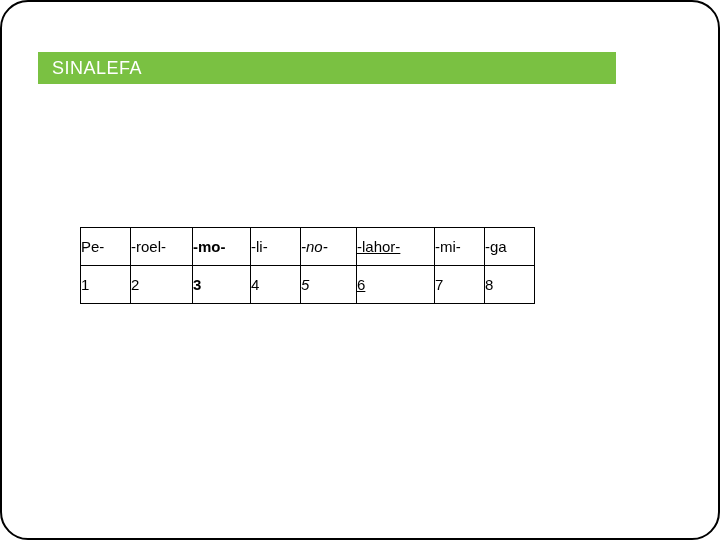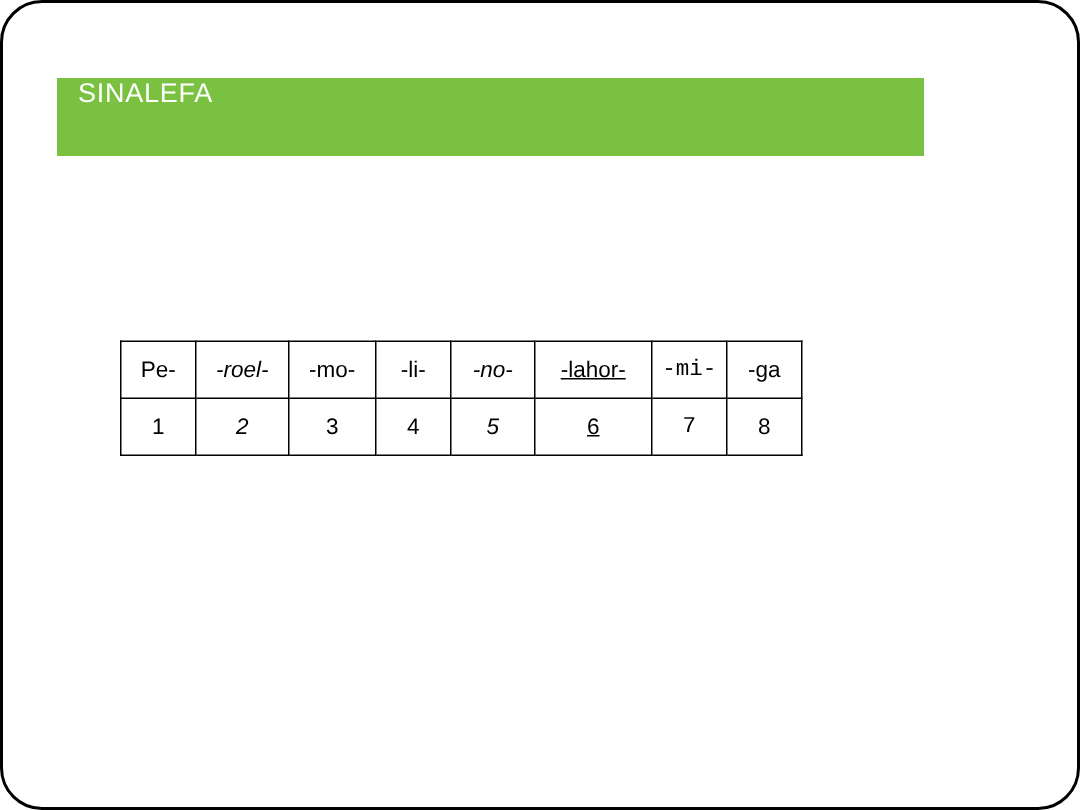--- a/index.html
+++ b/index.html
@@ -16,24 +16,24 @@
     border-radius: 28px;
     position: relative;
     overflow: hidden;
     background: #fff;
   }
   .header-bar {
     position: absolute;
     top: 50px;
     left: 36px;
     width: 578px;
-    height: 52px;
+    height: 32px;
     background: #7ac142;
     display: flex;
-    align-items: flex-start;
+    align-items: center;
     padding-left: 14px;
   }
   .header-bar span {
     color: #ffffff;
     font-size: 18px;
     letter-spacing: 0.5px;
   }
   .body-text {
     position: absolute;
     top: 118px;
@@ -47,32 +47,31 @@
     position: absolute;
     top: 225px;
     left: 78px;
   }
   table.syllables {
     border-collapse: collapse;
   }
   table.syllables td {
     border: 1.5px solid #000;
     height: 38px;
-    text-align: center;
     vertical-align: middle;
     font-size: 15px;
     padding: 0;
   }
   .c0 { width: 50px; }
-  .c1 { width: 62px; font-style: italic; }
-  .c2 { width: 58px; }
+  .c1 { width: 62px; }
+  .c2 { width: 58px; font-weight: bold; }
   .c3 { width: 50px; }
   .c4 { width: 56px; font-style: italic; }
   .c5 { width: 78px; text-decoration: underline; }
-  .c6 { width: 50px; font-family: Liberation Mono, monospace; }
+  .c6 { width: 50px; }
   .c7 { width: 50px; }
 </style>
 </head>
 <body>
 
 <div class="slide">
 
   <div class="header-bar">
     <span>SINALEFA</span>
   </div>

